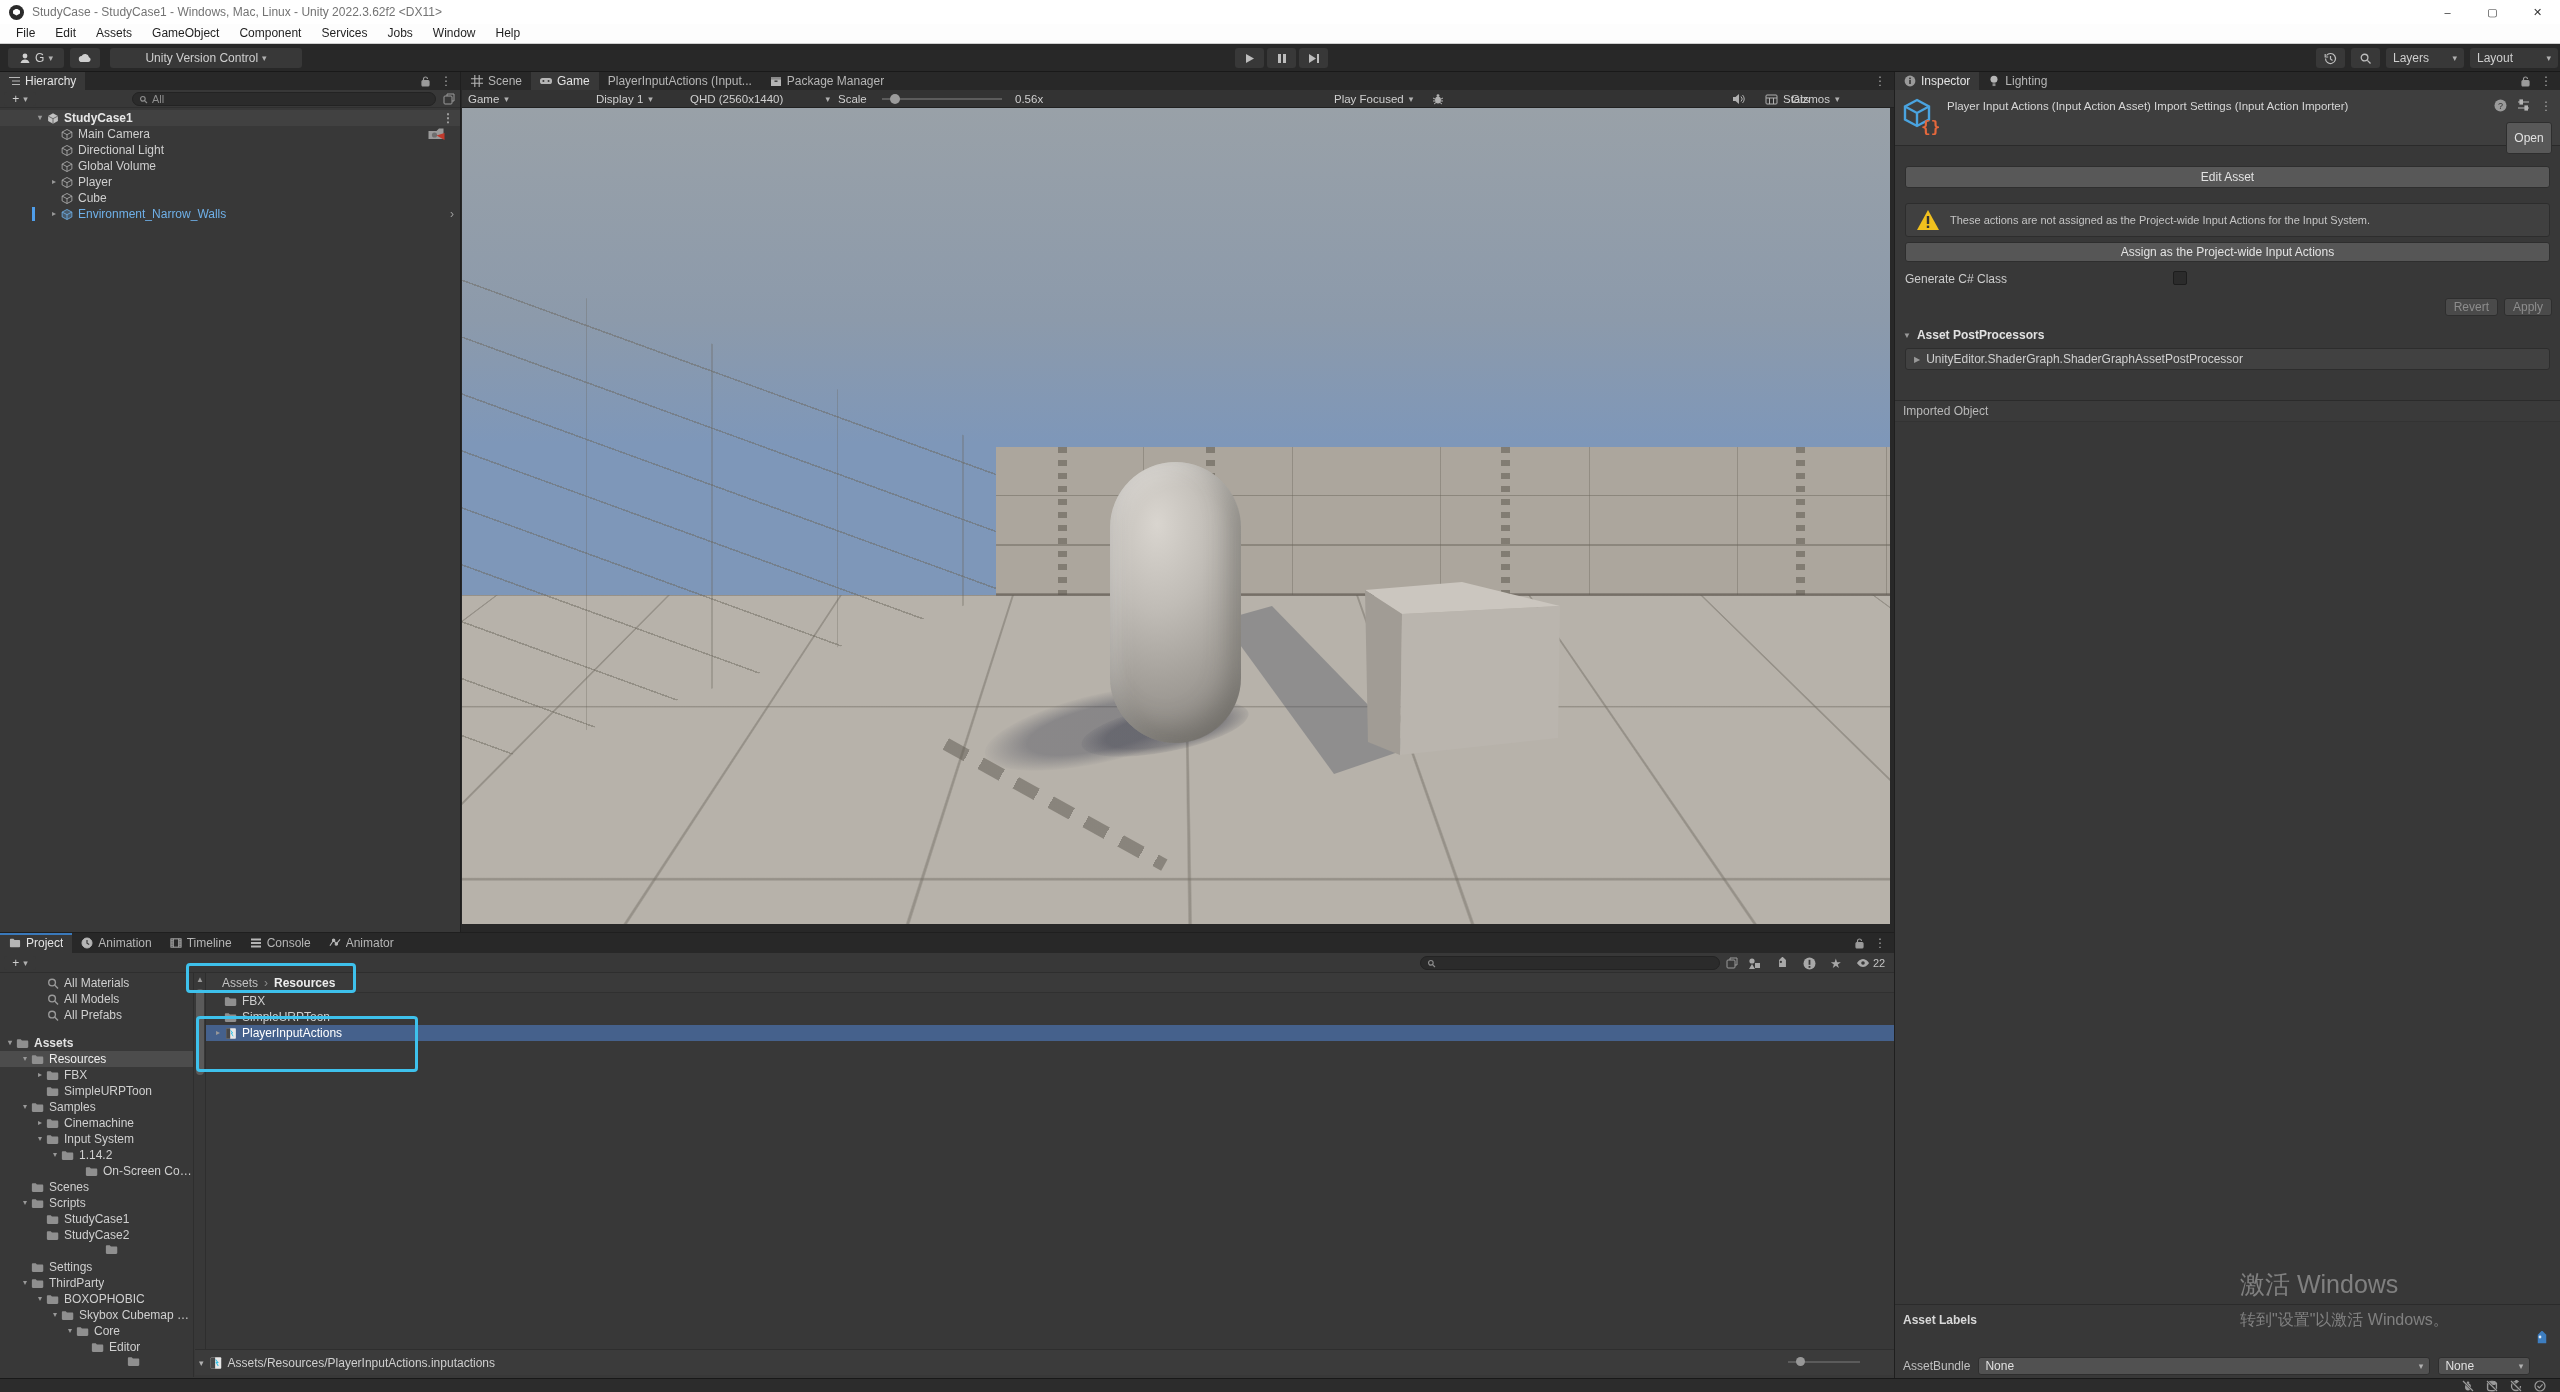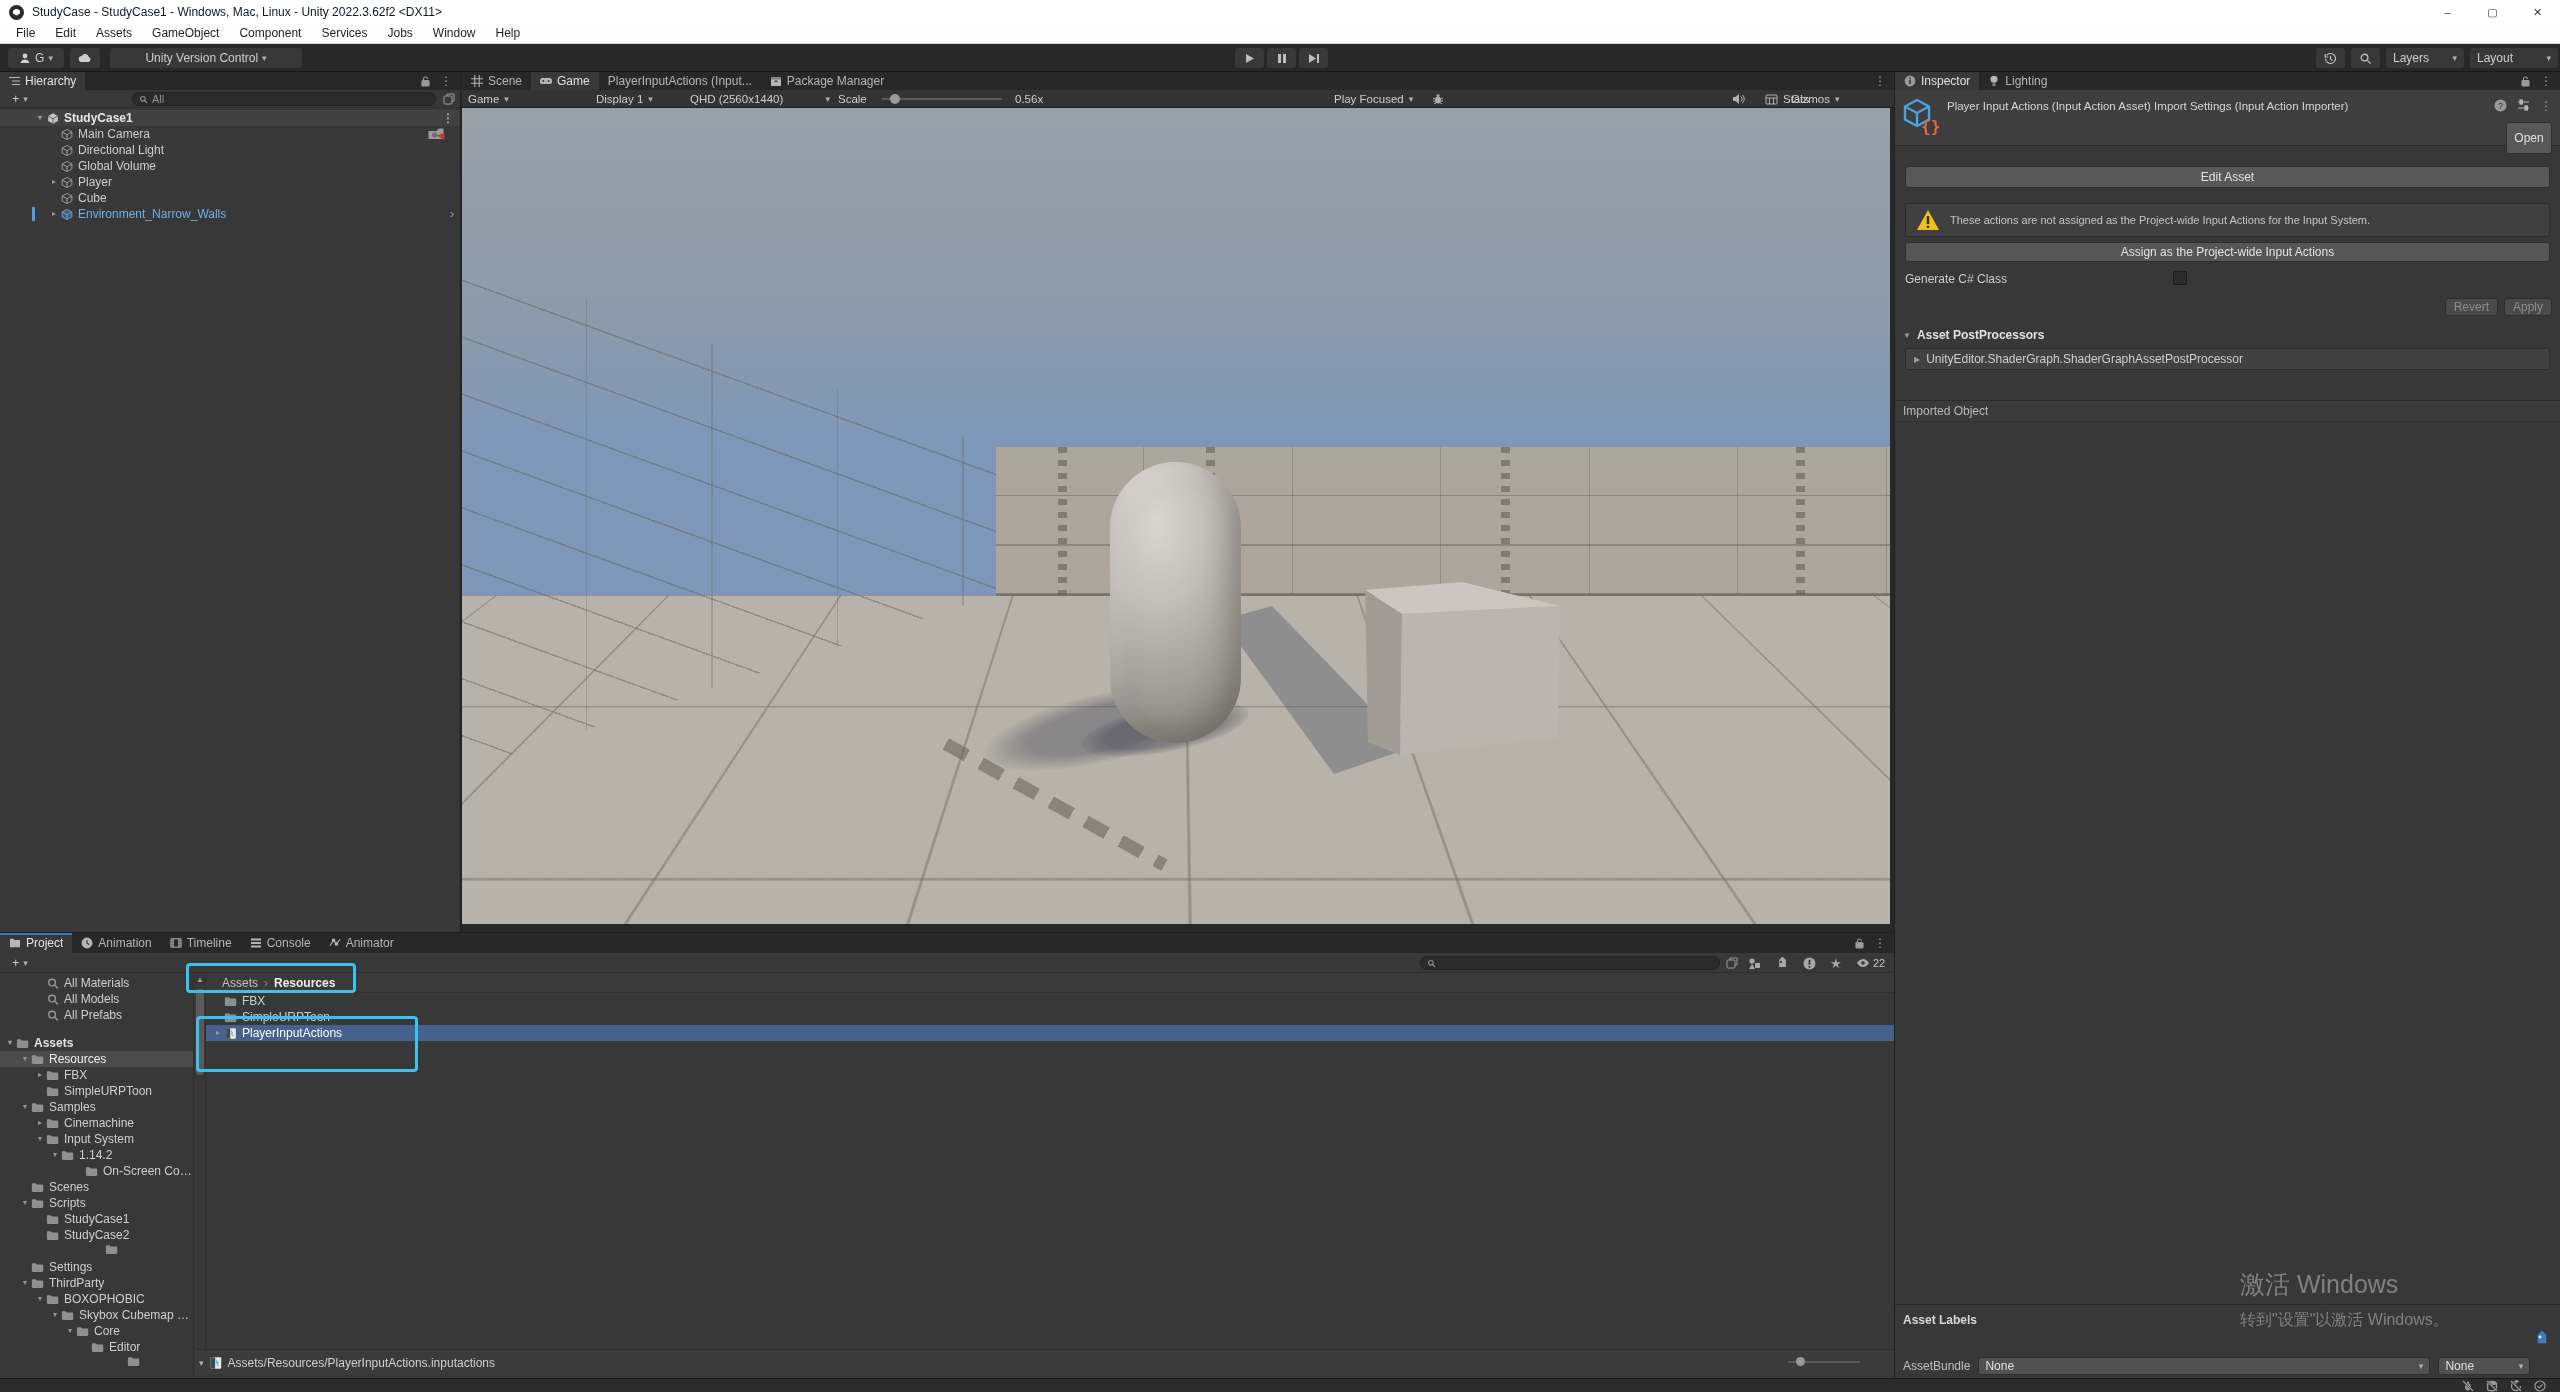--- a/index.html
+++ b/index.html
@@ -9,21 +9,21 @@
     color:#c8c8c8; font-size:12px; -webkit-font-smoothing:antialiased; }
   .abs { position:absolute; }
 
   
   .titlebar { left:0; top:0; width:2560px; height:24px; background:#ffffff;
     color:#1b1b1b; display:flex; align-items:center; }
   .titlebar .logo { width:15px; height:15px; margin:0 8px 0 9px; border-radius:50%;
     background:#2b2b2b; position:relative; flex:0 0 auto; }
   .titlebar .logo::after{ content:""; position:absolute; inset:4px; border-radius:2px;
     background:#fff; clip-path:polygon(50% 0,100% 28%,100% 72%,50% 100%,0 72%,0 28%); }
-  .titlebar .title { font-size:12px; color:#0f172a; }
+  .titlebar .title { font-size:12px; color:#737373; }
   .win-controls { margin-left:auto; display:flex; height:100%; }
   .win-btn { width:45px; height:100%; display:flex; align-items:center; justify-content:center;
     color:#333; font-size:11px; }
   .menubar { left:0; top:24px; width:2560px; height:20px; background:#fdfdfd;
     border-bottom:1px solid #cfcfcf; display:flex; align-items:center; padding-left:6px; }
   .menu-item { padding:0 10px; font-size:12px; color:#1f1f1f; line-height:19px; }
 
   
   .toolbar { left:0; top:44px; width:2560px; height:28px; background:#282828;
     border-bottom:1px solid #191919; }

